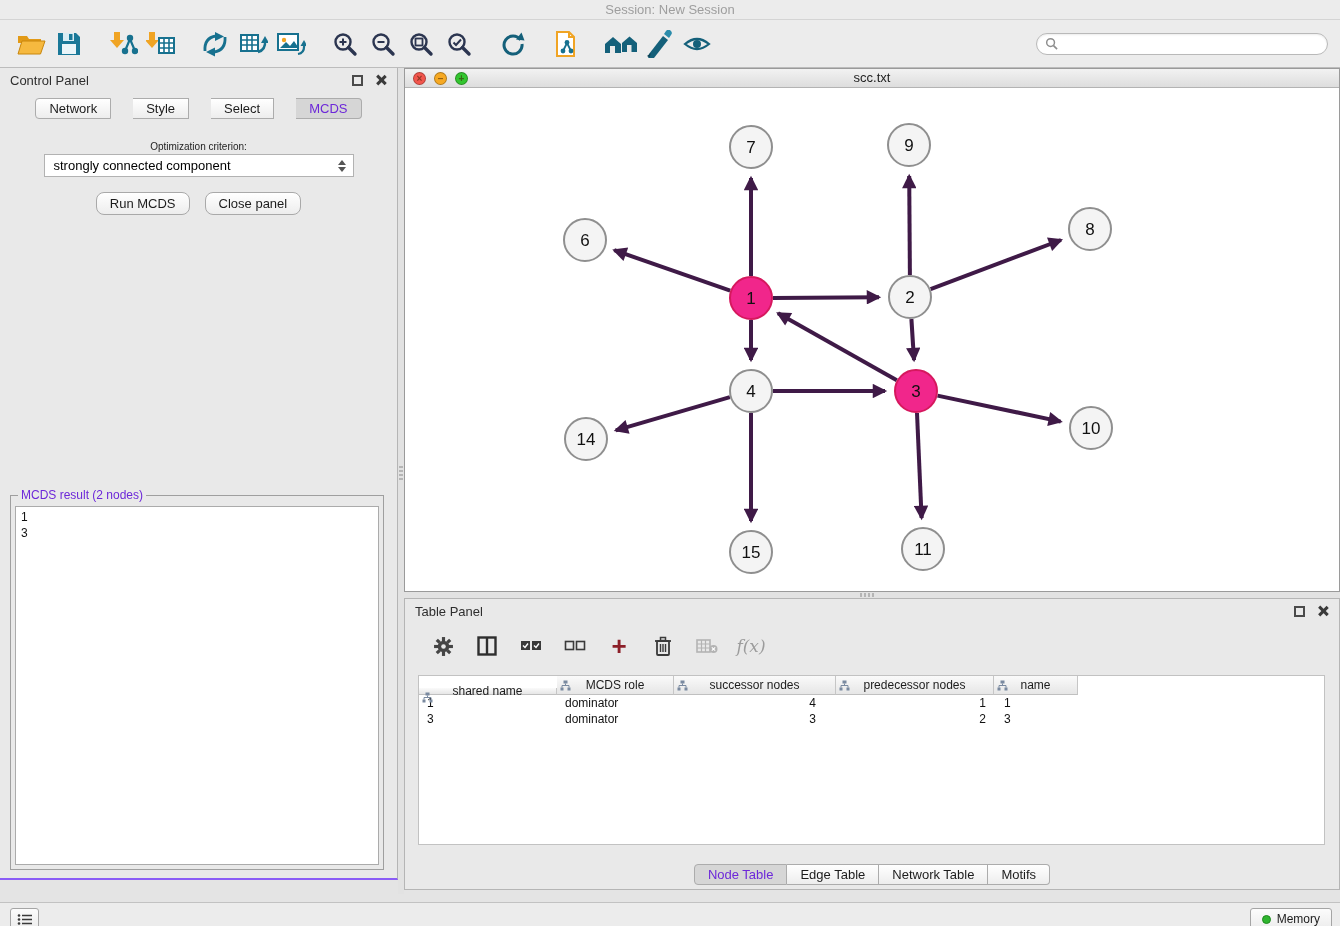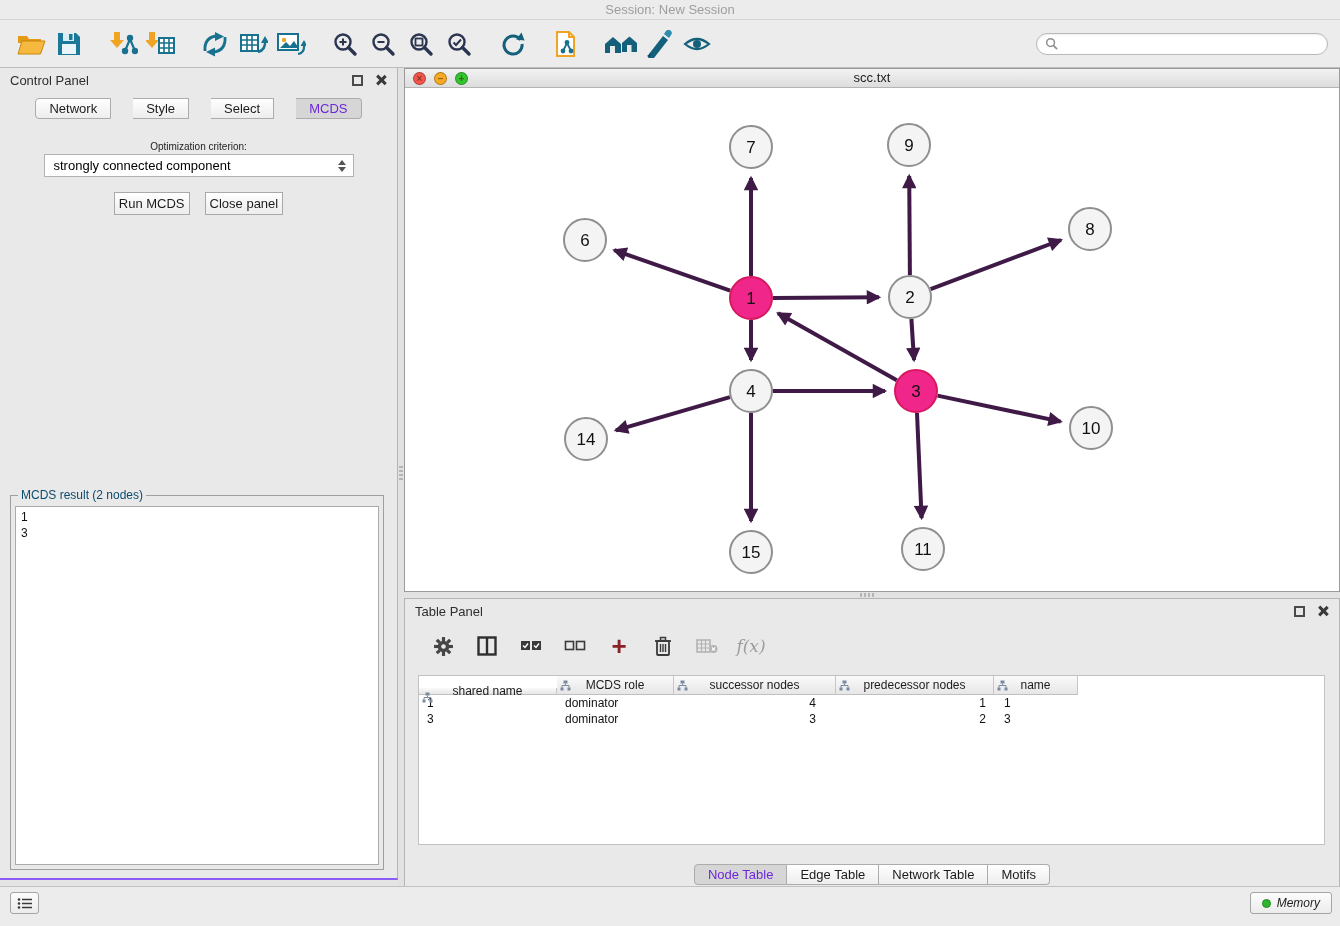--- a/index.html
+++ b/index.html
@@ -32,23 +32,23 @@
 .tab:first-child { border-left:1px solid #acacac; border-radius:4px 0 0 4px; }
 .tab:last-child { border-radius:0 4px 4px 0; }
 .tab.selected { background:#d6d6d6; color:#6d28d9; }
 .cp-body { text-align:center; padding-top:22px; }
 .opt-label { font-size:10px; color:#1d1d1d; margin-bottom:2px; }
 .dropdown { margin:0 auto; width:310px; height:23px; background:#fff; border:1px solid #b2b2b2; border-radius:0; display:flex; align-items:center; padding-left:9px; font-size:13px; position:relative; text-align:left; }
 .dd-arrows { position:absolute; right:3px; top:2px; width:15px; height:17px; display:flex; flex-direction:column; align-items:center; justify-content:center; gap:2px; }
 .dd-arrows .up { width:0; height:0; border-left:4px solid transparent; border-right:4px solid transparent; border-bottom:5px solid #555; }
 .dd-arrows .dn { width:0; height:0; border-left:4px solid transparent; border-right:4px solid transparent; border-top:5px solid #555; }
 .btn-row { display:flex; justify-content:center; gap:15px; margin-top:15px; }
-.btn { height:23px; padding:0 4px; background:linear-gradient(#ffffff,#ededed); border:1px solid #a9a9a9; border-radius:0; font-size:13px; color:#1c1c1c; font-family:"Liberation Sans",sans-serif; }
+.btn { height:23px; padding:0 13px; background:linear-gradient(#ffffff,#ededed); border:1px solid #a9a9a9; border-radius:8px; font-size:13px; color:#1c1c1c; font-family:"Liberation Sans",sans-serif; }
 .result-fieldset { position:absolute; left:10px; right:13px; top:420px; bottom:8px; border:1px solid #9f9f9f; padding:4px; }
-.result-fieldset legend { font-size:12px; color:#0c4a6e; padding:0 3px; margin-left:3px; }
+.result-fieldset legend { font-size:12px; color:#6d28d9; padding:0 3px; margin-left:3px; }
 .result-box { width:100%; height:100%; background:#fff; border:1px solid #ababab; font-size:12px; text-align:left; padding:2px 5px; overflow:hidden; line-height:16px; color:#111; }
 
 
 .v-splitter { position:absolute; left:398px; top:68px; width:6px; height:826px; background:#e2e2e2; }
 .v-splitter .handle { position:absolute; top:398px; left:1px; width:4px; height:16px; background:repeating-linear-gradient(#b5b5b5 0 2px, transparent 2px 4px); }
 .h-splitter { position:absolute; left:404px; right:0; top:592px; height:6px; background:#e2e2e2; }
 .h-splitter .handle { position:absolute; left:456px; top:1px; height:4px; width:16px; background:repeating-linear-gradient(90deg,#b5b5b5 0 2px, transparent 2px 4px); }
 
 
 .network-window { position:absolute; left:404px; top:68px; right:0; height:524px; background:#fff; border:1px solid #9a9a9a; }
@@ -72,21 +72,21 @@
 .th .col-icon { position:absolute; left:3px; top:4px; }
 .tr { display:flex; height:16px; }
 .td { font-size:12px; line-height:16px; color:#111; overflow:hidden; white-space:nowrap; }
 .td.al { padding-left:8px; text-align:left; }
 .td.ar20 { padding-right:20px; text-align:right; }
 .td.ar8 { padding-right:8px; text-align:right; }
 .td.al10 { padding-left:10px; text-align:left; }
 .tp-tabs { position:absolute; left:0; right:0; top:265px; display:flex; justify-content:center; }
 
 
-.statusbar { position:absolute; bottom:0; left:0; width:100%; height:40px; background:#ececec; border-top:1px solid #c2c2c2;font-style:italic; }
+.statusbar { position:absolute; bottom:0; left:0; width:100%; height:24px; background:#ececec; border-top:1px solid #c2c2c2; }
 .list-btn { position:absolute; left:10px; top:5px; width:29px; height:22px; border:1px solid #a5a5a5; border-radius:3px; background:linear-gradient(#fcfcfc,#ececec); display:flex; align-items:center; justify-content:center; }
 .memory-btn { position:absolute; right:8px; top:5px; height:22px; border:1px solid #a5a5a5; border-radius:3px; background:linear-gradient(#fcfcfc,#ececec); display:flex; align-items:center; gap:6px; padding:0 11px; font-size:12px; color:#1c1c1c; }
 .mem-dot { width:9px; height:9px; border-radius:50%; background:#2fb52f; border:1px solid #1f8a1f; }
 </style>
 </head>
 <body>
 
 <div class="titlebar">Session: New Session</div>
 
 <div class="toolbar">

